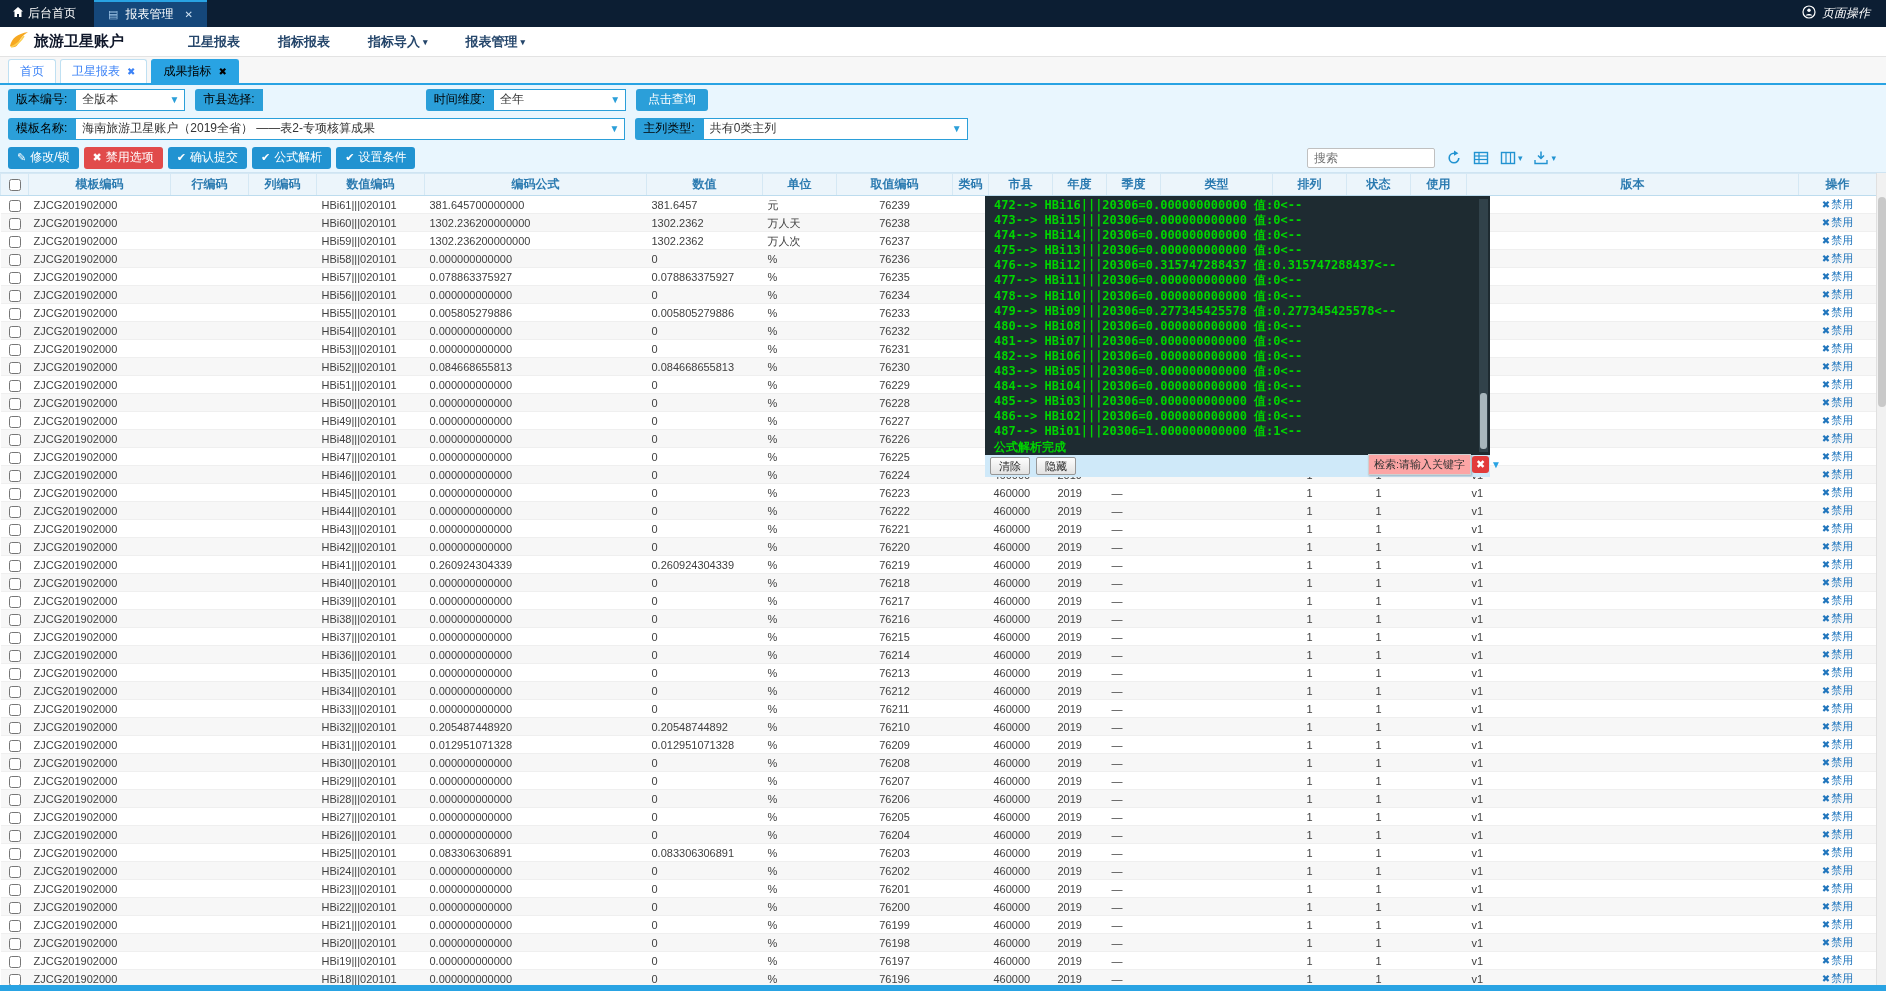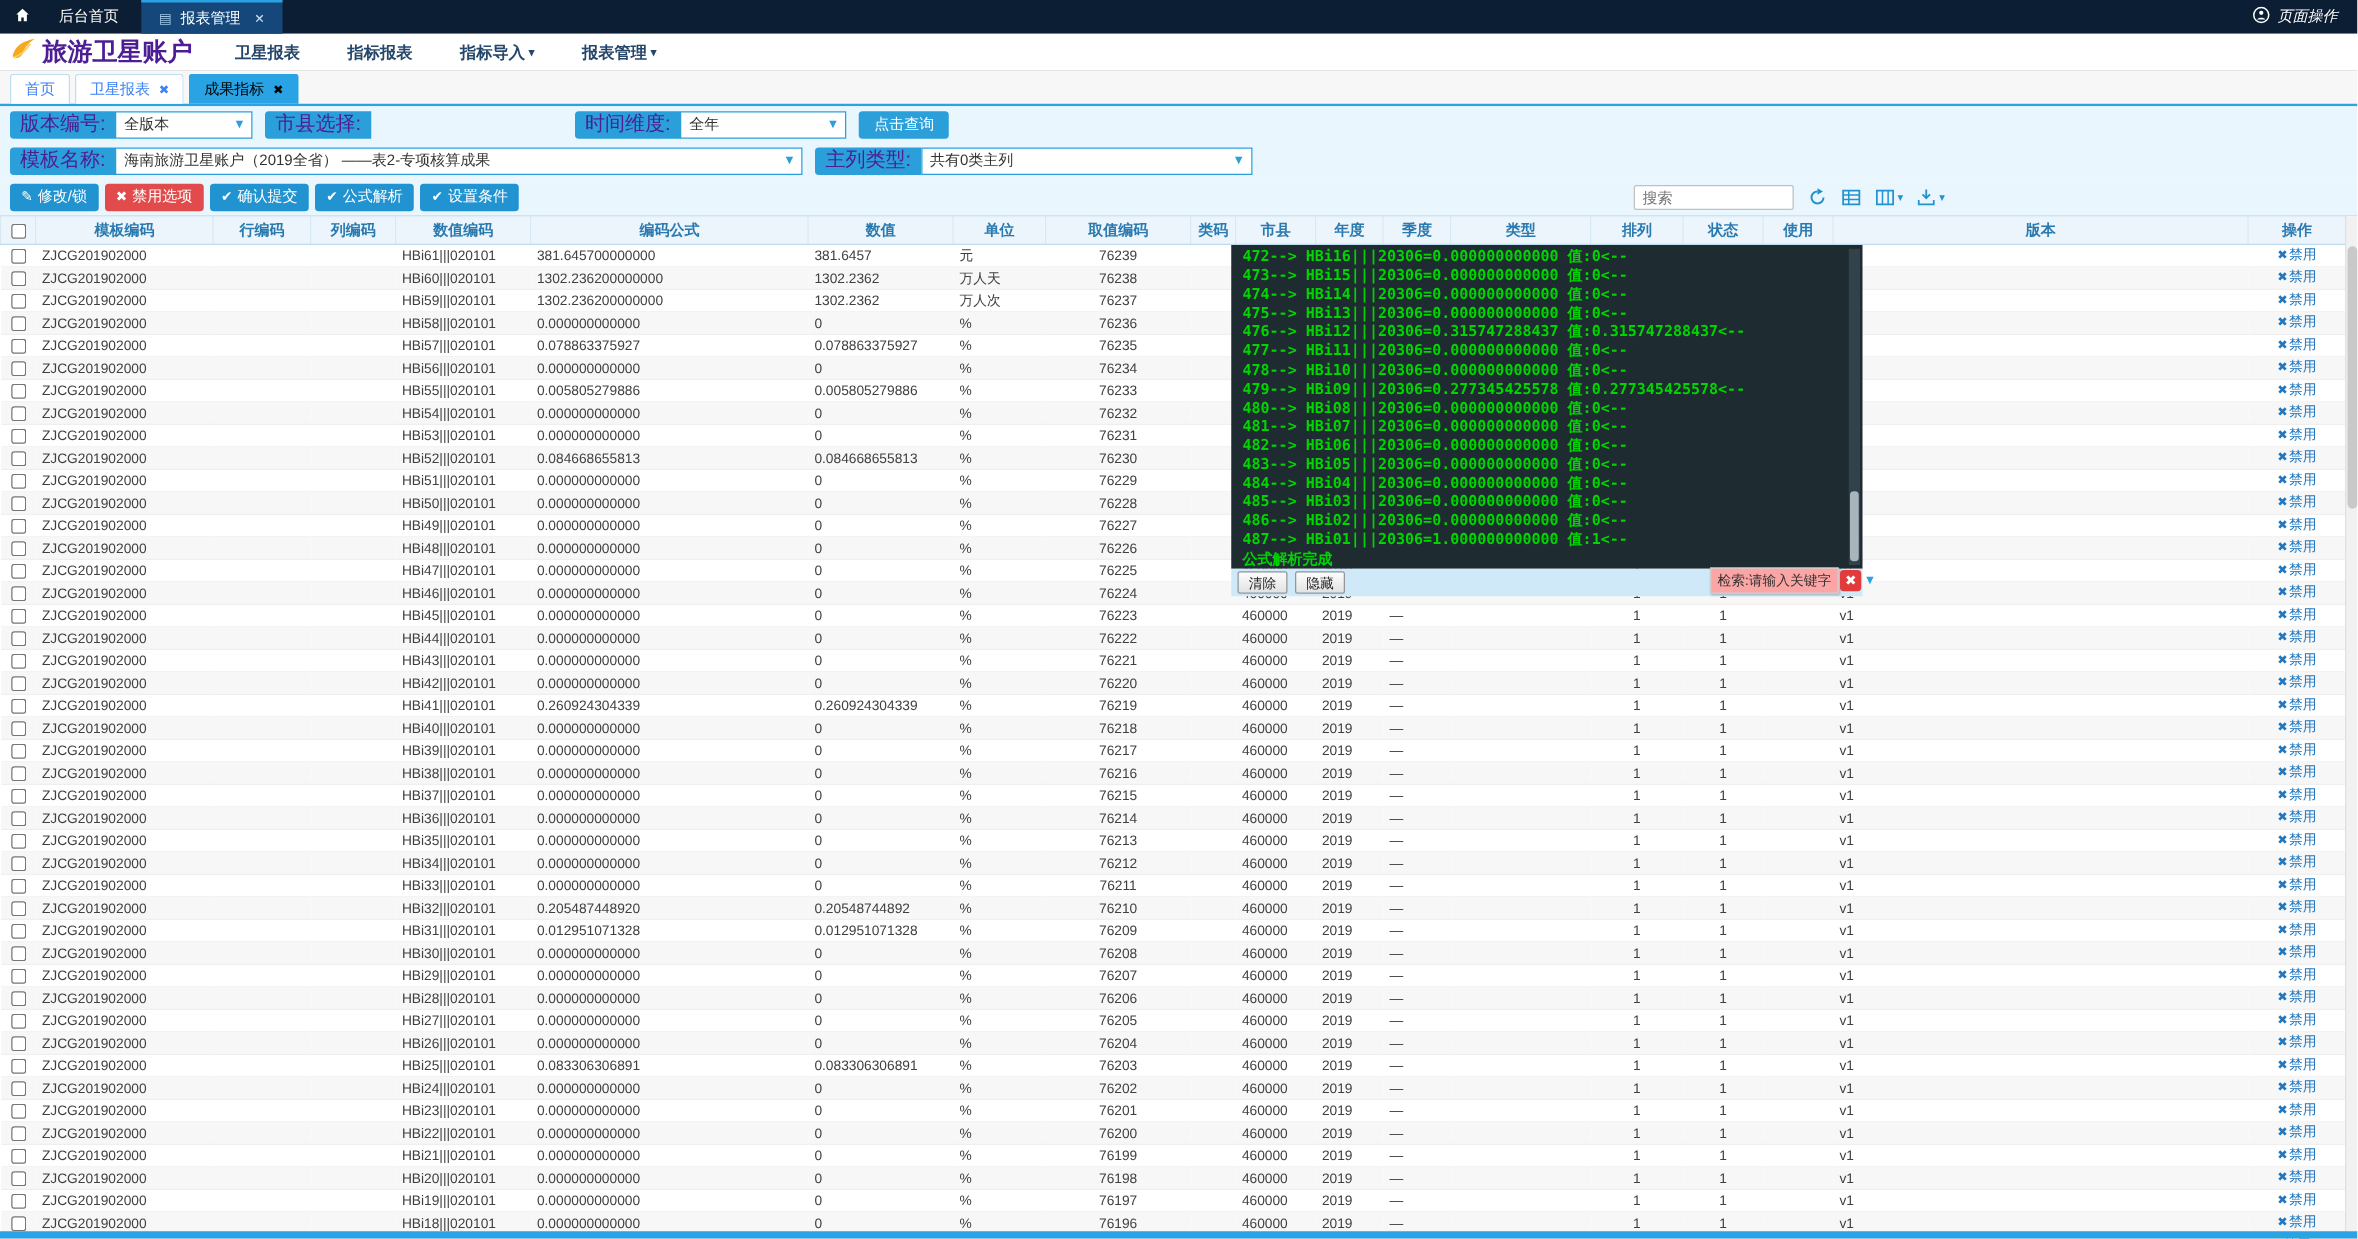--- a/index.html
+++ b/index.html
@@ -12,41 +12,41 @@
     --chip_blue:#2b9fd9;
   }
   *{box-sizing:border-box;}
   html,body{margin:0;padding:0;}
   body{
     width:1886px;height:991px;overflow:hidden;position:relative;
     font-family:"Liberation Sans",sans-serif;background:#fff;
   }
   
   .topbar{height:27px;background:var(--topbar_bg);display:flex;align-items:center;color:#fff;}
-  .home-area{display:flex;align-items:center;gap:23px;padding:0 16px 0 12px;font-size:12px;}
+  .home-area{display:flex;align-items:center;gap:4px;padding:0 16px 0 12px;font-size:12px;}
   .top-tab{height:27px;display:flex;align-items:center;gap:7px;background:#15477a;padding:0 14px;font-size:12px;margin-left:2px;border-top:2px solid var(--accent);}
   .top-tab .tclose{color:#cfe2f2;font-size:10px;margin-left:4px;}
   .page-ops{margin-left:auto;display:flex;align-items:center;gap:6px;padding-right:16px;font-size:12px;font-style:italic;}
   
   .menubar{height:30px;background:#fff;border-bottom:1px solid #e3e3e3;display:flex;align-items:center;}
   .brand{display:flex;align-items:center;gap:4px;padding-left:8px;min-width:160px;}
-  .brand-name{color:#4c1d95;font-weight:bold;font-size:20px;}
+  .brand-name{color:#0f172a;font-weight:bold;font-size:15px;}
   .menu-items{display:flex;gap:38px;margin-left:28px;}
   .menu-item{color:#25466b;font-weight:bold;font-size:13px;cursor:pointer;display:flex;align-items:center;gap:3px;}
   .mcaret{font-size:9px;color:#25466b;}
   
   .tabstrip{height:28px;background:#f7f7f7;border-bottom:2px solid var(--accent);display:flex;align-items:flex-end;gap:4px;padding-left:8px;}
   .tab{height:24px;display:flex;align-items:center;gap:7px;padding:0 11px;background:#fff;border:1px solid #bfe0f2;border-bottom:none;border-radius:3px 3px 0 0;color:#3b82f6;font-size:12px;cursor:pointer;}
   .tab.active{background:var(--accent);color:#000000;border-color:var(--accent);}
   .tab .x{font-size:10px;}
   
   .filters{background:#e9f6fe;}
   .frow{height:29px;display:flex;align-items:center;padding-left:8px;}
   .fgroup{display:flex;align-items:stretch;margin-right:10px;height:22px;}
-  .chip{background:var(--chip_blue);color:#4c1d95;font-size:16px;display:flex;align-items:center;padding:0 8px;border-radius:3px 0 0 3px;white-space:nowrap;}
+  .chip{background:var(--chip_blue);color:#000000;font-size:12px;display:flex;align-items:center;padding:0 8px;border-radius:3px 0 0 3px;white-space:nowrap;}
   .select{background:#fff;border:1px solid var(--chip_blue);display:flex;align-items:center;font-size:12px;color:#333;padding-left:6px;cursor:pointer;overflow:hidden;white-space:nowrap;}
   .select .scaret{margin-left:auto;color:var(--chip_blue);padding:0 5px;font-size:10px;}
   .query-btn{background:var(--chip_blue);color:#fff;font-size:12px;border:none;height:22px;padding:0 12px;border-radius:3px;cursor:pointer;}
   
   .toolbar{background:#e9f6fe;height:30px;display:flex;align-items:center;gap:5px;padding-left:8px;position:relative;border-bottom:1px solid #cfe4f2;}
   .tbtn{height:22px;display:flex;align-items:center;gap:4px;padding:0 9px;border:none;border-radius:3px;color:#fff;font-size:12px;background:var(--button_blue);cursor:pointer;white-space:nowrap;}
   .tbtn.red{background:var(--danger_red);}
   .tbtn .bicon{font-size:11px;}
   .toolbar-right{position:absolute;right:330px;top:0;height:30px;display:flex;align-items:center;gap:11px;}
   .search-input{width:128px;height:20px;border:1px solid #c0c0c0;border-radius:2px;font-size:12px;padding:0 6px;color:#333;background:#fff;}

